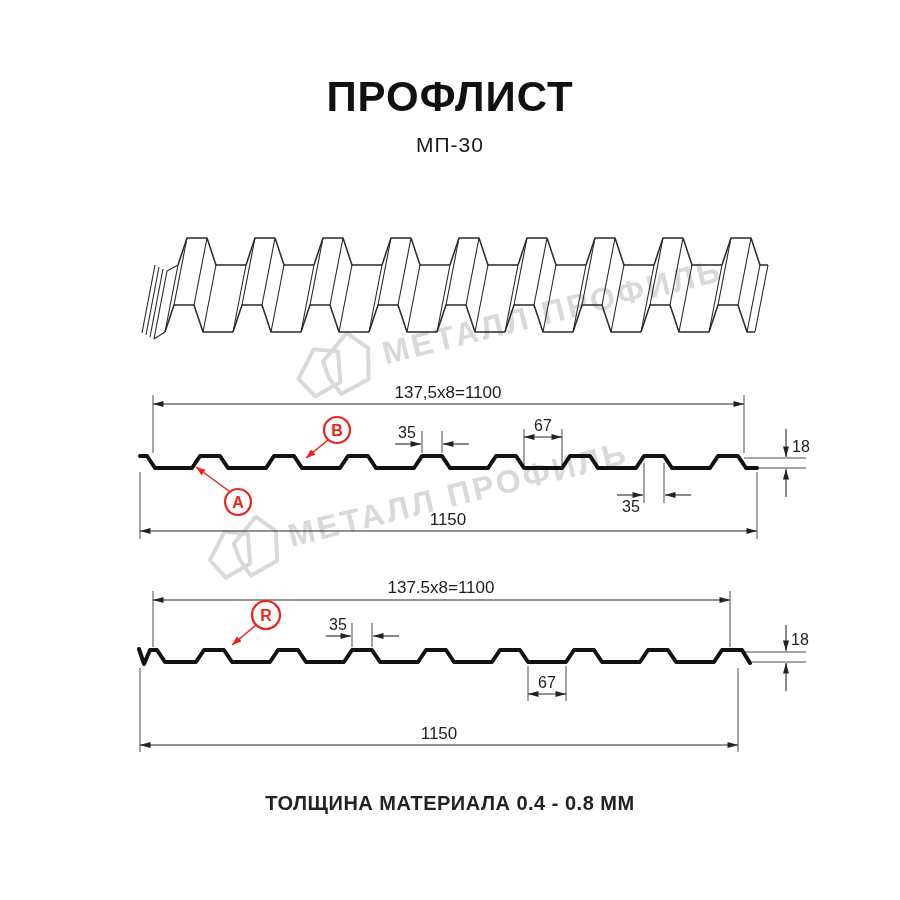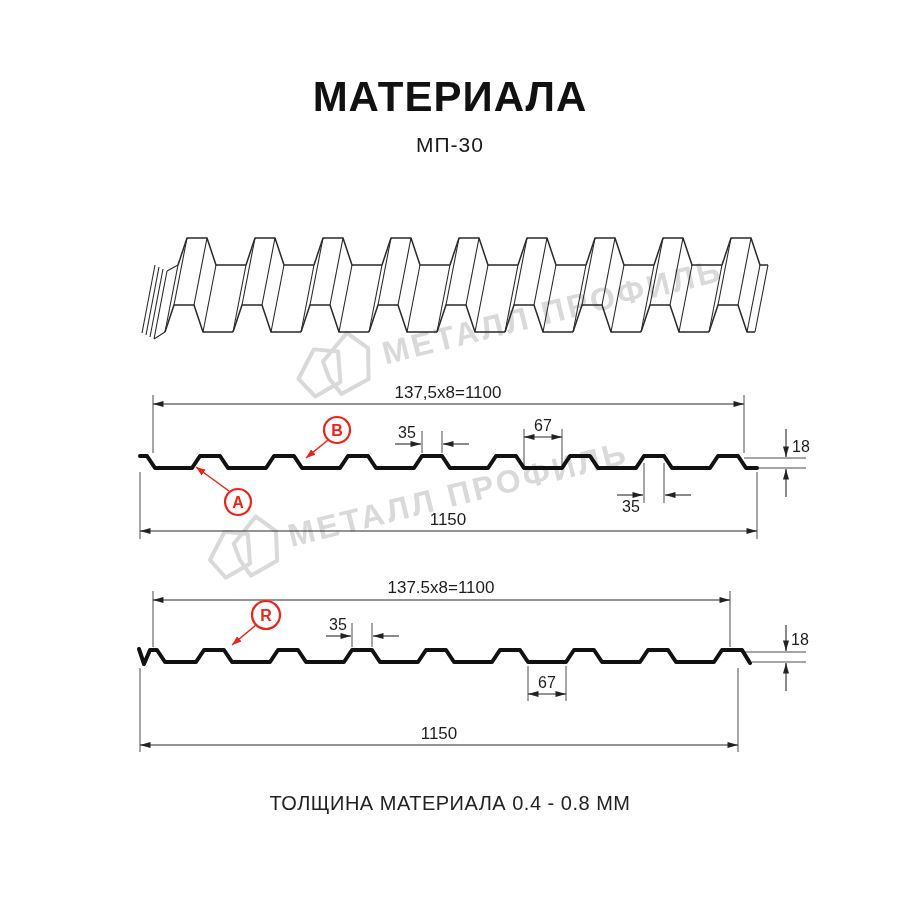--- a/index.html
+++ b/index.html
@@ -2,42 +2,42 @@
 <html><head>
 <meta charset="utf-8">
 <style>
   html,body{margin:0;padding:0;background:#ffffff;}
   .page{position:relative;width:900px;height:900px;background:#fff;overflow:hidden;
         font-family:"Liberation Sans",sans-serif;}
   .header{position:absolute;top:76px;left:0;width:900px;text-align:center;}
   .title{font-size:42px;font-weight:700;letter-spacing:1px;color:#111;line-height:1;}
   .subtitle{margin-top:15px;font-size:21px;font-weight:400;letter-spacing:1px;color:#1a1a1a;}
   .footer{position:absolute;top:792px;left:0;width:900px;text-align:center;
-          font-size:20px;font-weight:400;letter-spacing:0.5px;color:#222;}
+          font-size:20px;font-weight:700;letter-spacing:0.5px;color:#222;}
   svg.draw{position:absolute;left:0;top:0;}
   .ext{stroke:#4d4d4d;stroke-width:1;fill:none;}
   .dim{stroke:#2b2b2b;stroke-width:1.1;fill:none;}
   .profile{stroke:#111;stroke-width:4;fill:none;stroke-linejoin:round;stroke-linecap:round;}
   .p3d{stroke:#2a2a2a;stroke-width:1.5;fill:none;stroke-linejoin:round;}
   .p3dthin{stroke:#2a2a2a;stroke-width:1.1;fill:none;}
   .t16{font-size:16px;fill:#1d1d1d;}
   .t17{font-size:17px;fill:#1d1d1d;}
   .red circle{stroke:#ec2318;stroke-width:2.2;fill:none;}
   .red line{stroke:#ec2318;stroke-width:1.5;}
   .red text{fill:#ec2318;font-size:16px;font-weight:700;}
   .wm text{fill:#d9d9d9;font-size:32px;font-weight:700;letter-spacing:3px;}
   .wm path{stroke:#d9d9d9;stroke-width:4;fill:none;stroke-linejoin:round;}
 </style>
 </head>
 <body>
 
 <div class="page">
 
   <div class="header">
-    <div class="title">МАТЕРИАЛА</div>
+    <div class="title">ПРОФЛИСТ</div>
     <div class="subtitle">МП-30</div>
   </div>
 
   <svg class="draw" width="900" height="900" viewBox="0 0 900 900">
     <defs>
       <marker id="arr" markerUnits="userSpaceOnUse" markerWidth="12" markerHeight="10" refX="11" refY="4" orient="auto-start-reverse">
         <path d="M0.5,1 L11,4 L0.5,7 Z" fill="#222"></path>
       </marker>
       <marker id="arrRed" markerUnits="userSpaceOnUse" markerWidth="11" markerHeight="10" refX="9.5" refY="4.5" orient="auto-start-reverse">
         <path d="M0,1 L9.5,4.5 L0,8 Z" fill="#ec2318"></path>

